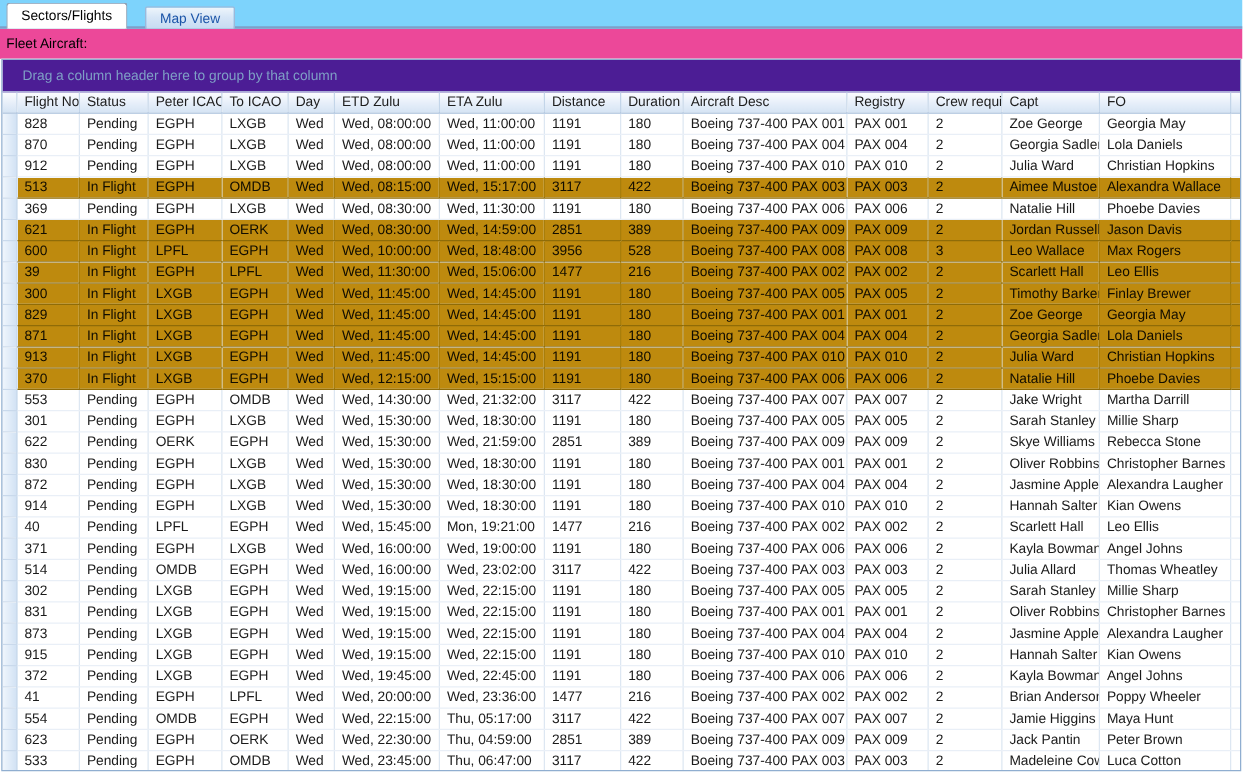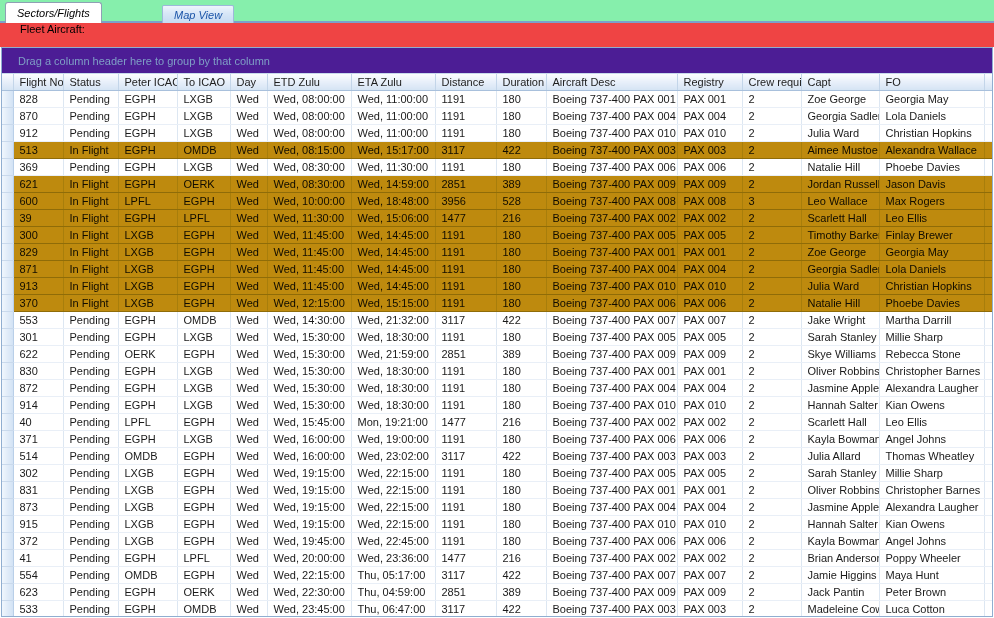--- a/index.html
+++ b/index.html
@@ -8,22 +8,21 @@
     font-family: "Liberation Sans", "DejaVu Sans", sans-serif;
     font-size: 11px;
     background: #ffffff;
     overflow: hidden;
   }
   
   .tabstrip {
     position: relative;
     height: 23px;
     width: 100%;
-    background: #86efac;
-    font-style: italic;
+    background: #7dd3fc;
   }
   .tabstrip .underline {
     position: absolute; left: 0; right: 0; bottom: 0;
     height: 2px; background: #7da0c9;
   }
   .tab {
     position: absolute; bottom: 0;
     display: flex; align-items: center;
     padding: 0 11px;
     cursor: default;
@@ -37,28 +36,27 @@
     color: #000000;
     z-index: 2;
   }
   .tab.inactive {
     left: 116px; height: 18px;
     background: linear-gradient(#eef5fc, #d7e6f7 45%, #c6dbf2);
     border: 1px solid #9db8d9; border-bottom: none;
     border-radius: 2px 2px 0 0;
     color: #1c55a8;
     z-index: 1;
-    margin-left: 46px;
   }
   
   .toolbar {
     height: 24px;
-    display: flex; align-items: flex-start;
-    background: #ef4444;
-    padding-left: 20px;
+    display: flex; align-items: center;
+    background: #ec4899;
+    padding-left: 5px;
   }
   .toolbar .lbl { color: #000; }
   .combo {
     margin-left: 28px;
     width: 270px; height: 18px;
     background: #ffffff;
     border: 1px solid #a0b6cc;
     display: flex; align-items: center;
     position: relative;
     padding-left: 5px;

